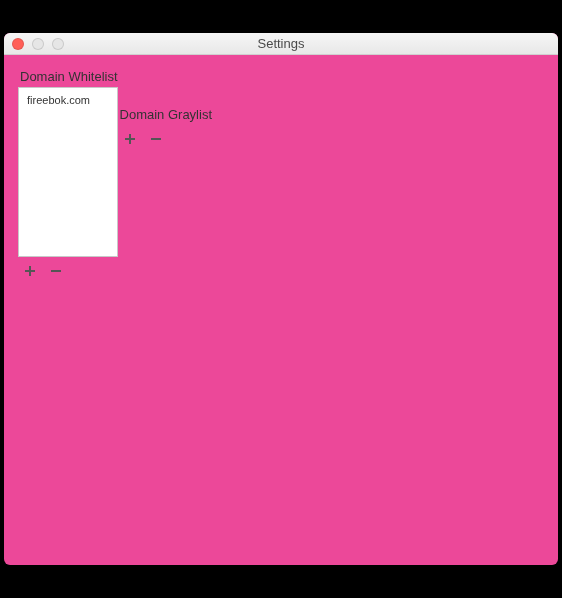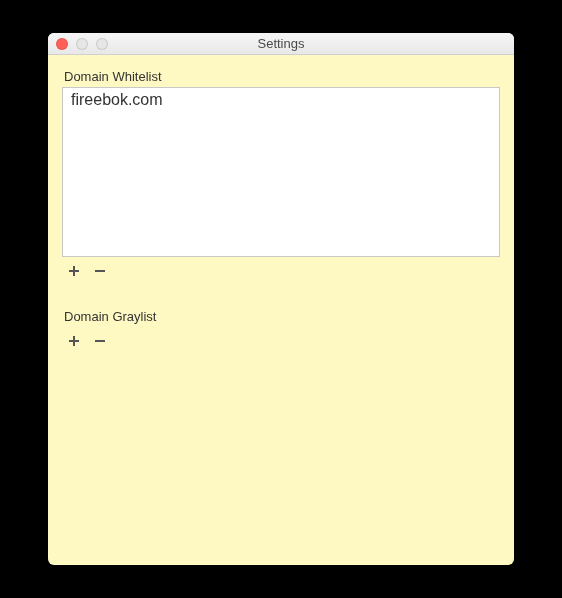--- a/index.html
+++ b/index.html
@@ -12,23 +12,23 @@
       width: 562px;
       height: 598px;
       font-family: -apple-system, "Helvetica Neue", Helvetica, Arial, sans-serif;
       font-size: 13px;
       color: #333;
       display: flex;
       align-items: center;
       justify-content: center;
     }
     .window {
-      width: 466px;
+      width: 554px;
       height: 532px;
-      background: #fef9c3;
+      background: #ec4899;
       border-radius: 6px;
       box-shadow: 0 10px 30px rgba(0,0,0,0.5);
       overflow: hidden;
       display: flex;
       flex-direction: column;
     }
     .titlebar {
       height: 22px;
       background: linear-gradient(to bottom, #f6f6f6, #e8e8e8);
       border-bottom: 1px solid #d0d0d0;
@@ -65,45 +65,45 @@
       right: 0;
       text-align: center;
       font-size: 13px;
       color: #4a4a4a;
       pointer-events: none;
     }
     .content {
       flex: 1;
       padding: 14px 14px 34px 14px;
       display: flex;
-      flex-direction: column;
+      flex-direction: row;
     }
     .section {
       display: flex;
       flex-direction: column;
     }
     .section + .section {
-      margin-top: 30px;
+      margin-top: 38px;
     }
     .section-label {
       font-size: 13px;
       color: #333;
       margin-bottom: 3px;
       margin-left: 2px;
     }
     .listbox {
       background: #fff;
       border: 1px solid #c8c8c8;
       height: 170px;
       overflow: auto;
       padding: 2px 0;
     }
     .list-item {
       padding: 2px 8px;
-      font-size: 16px;
+      font-size: 11px;
       color: #333;
       line-height: 16px;
       cursor: default;
     }
     .button-row {
       display: flex;
       gap: 10px;
       padding: 6px 4px 0 4px;
       align-items: center;
     }

